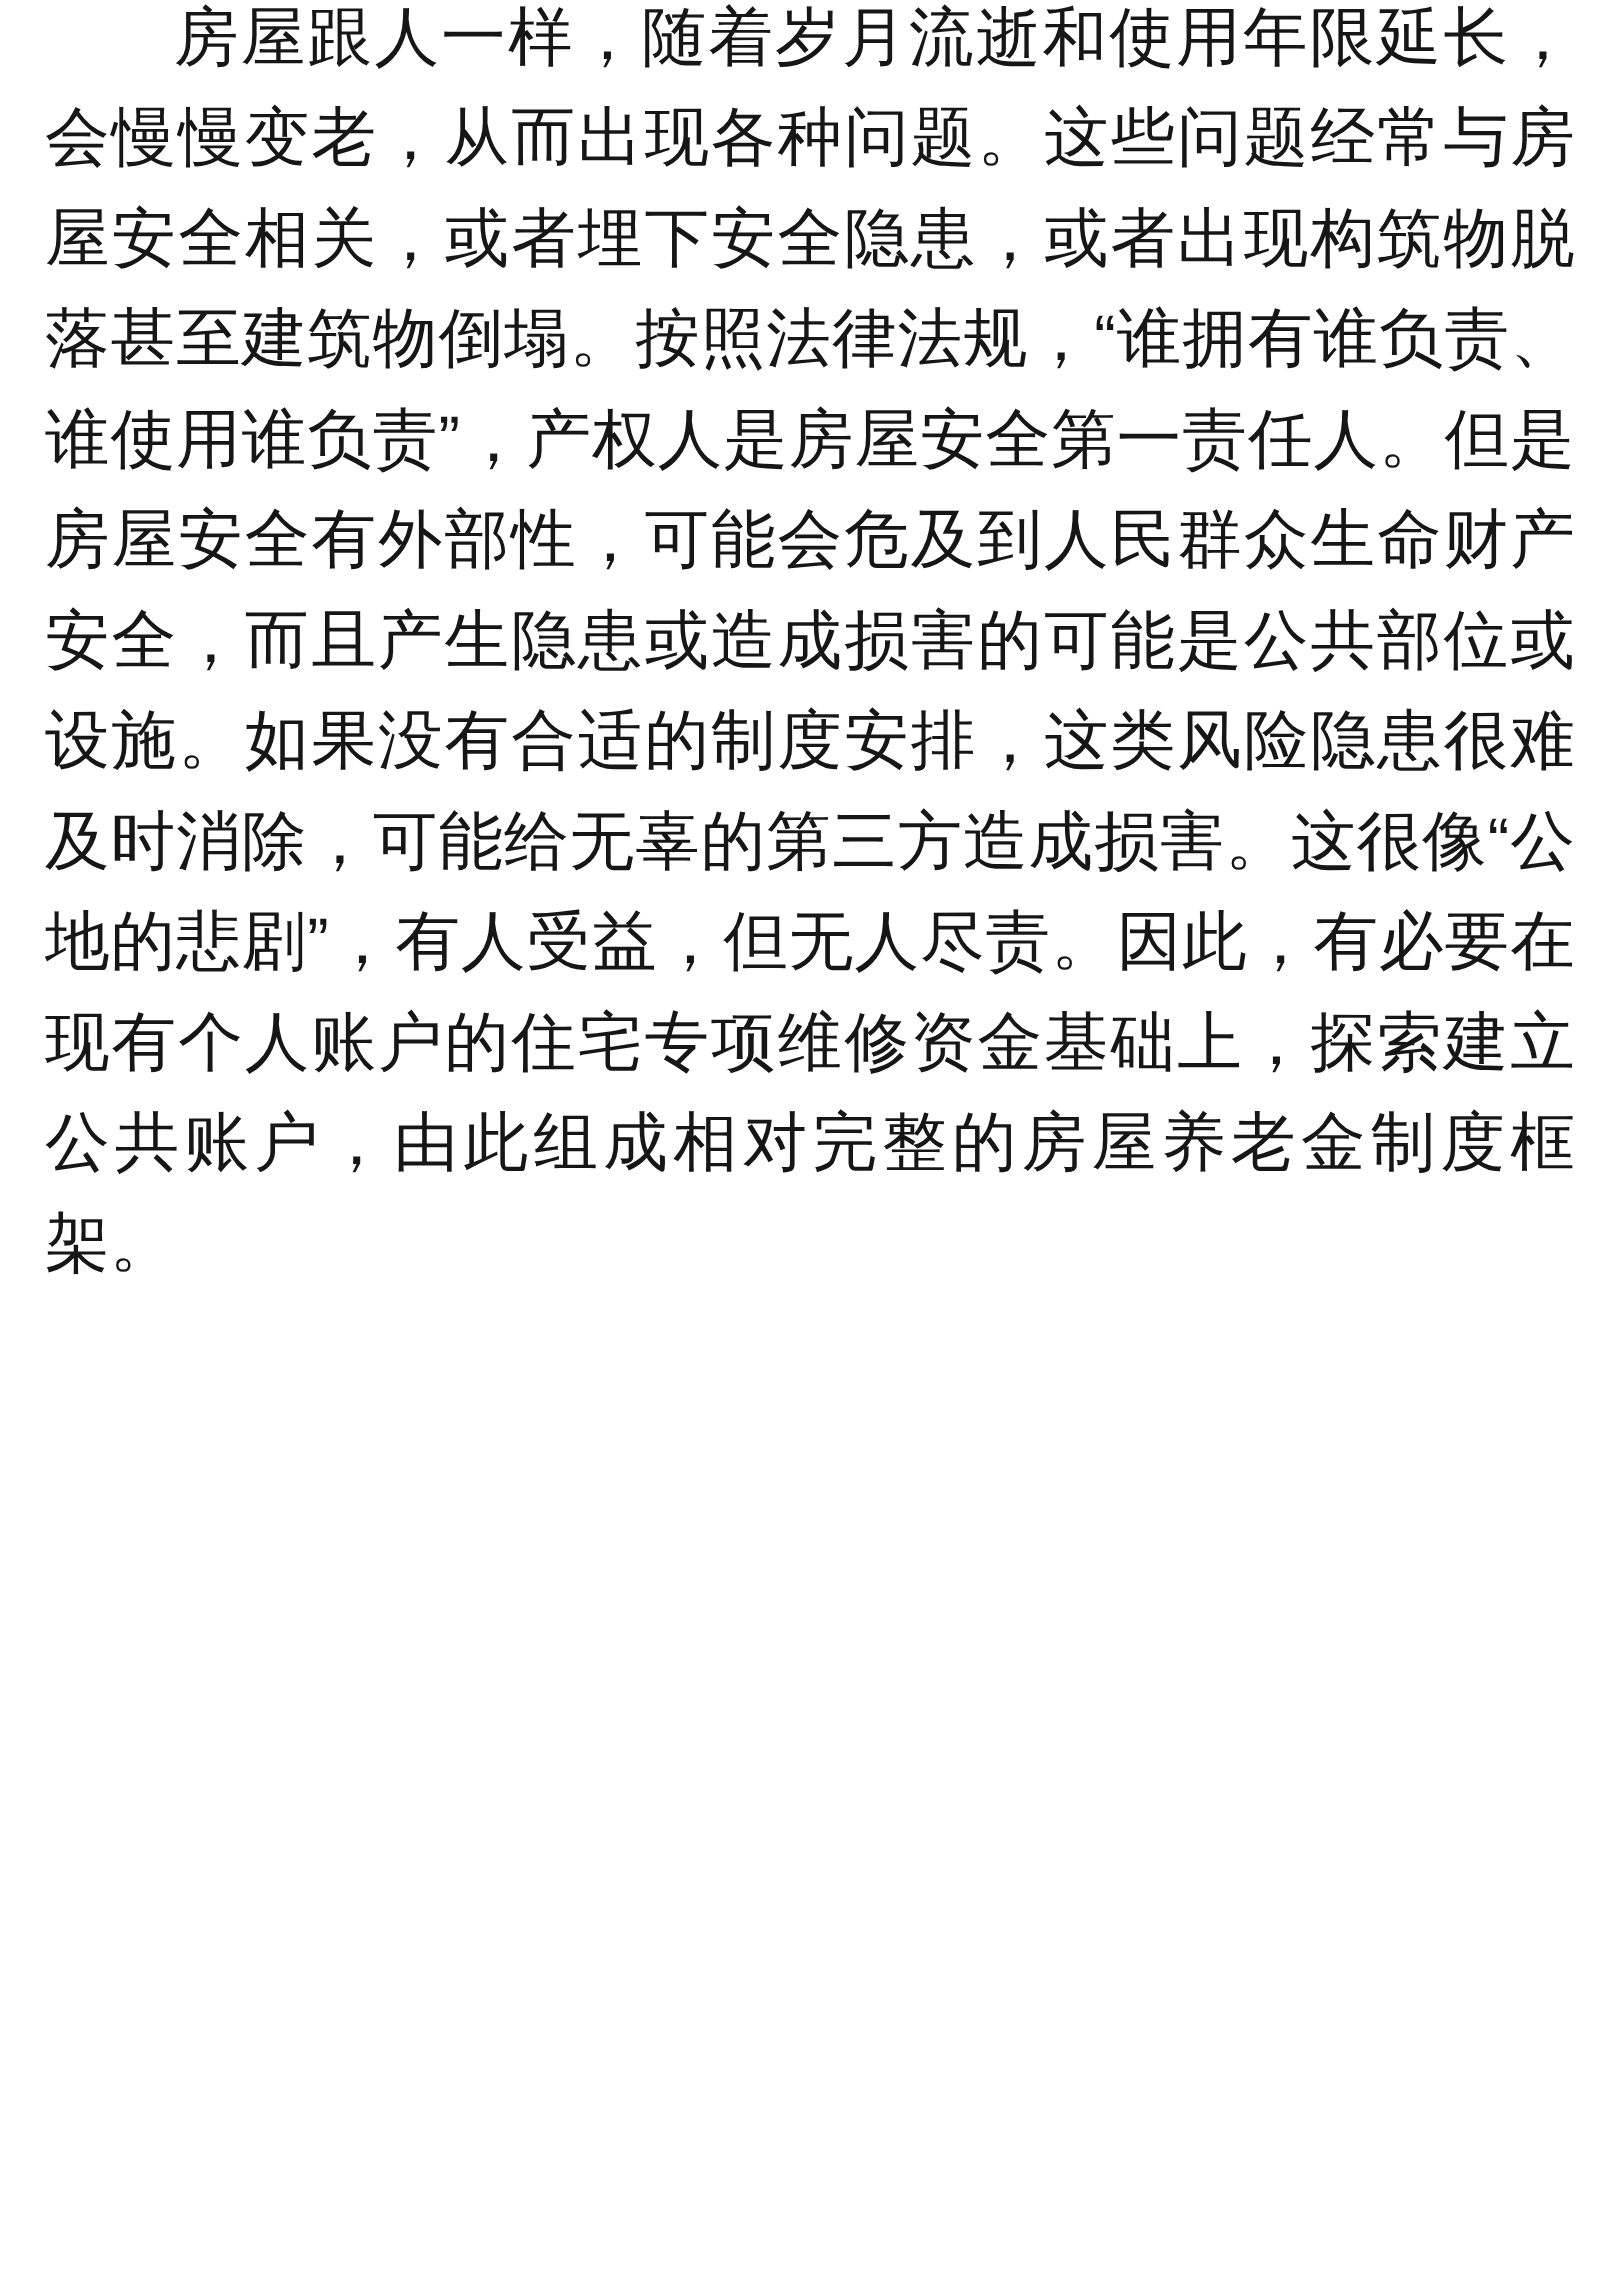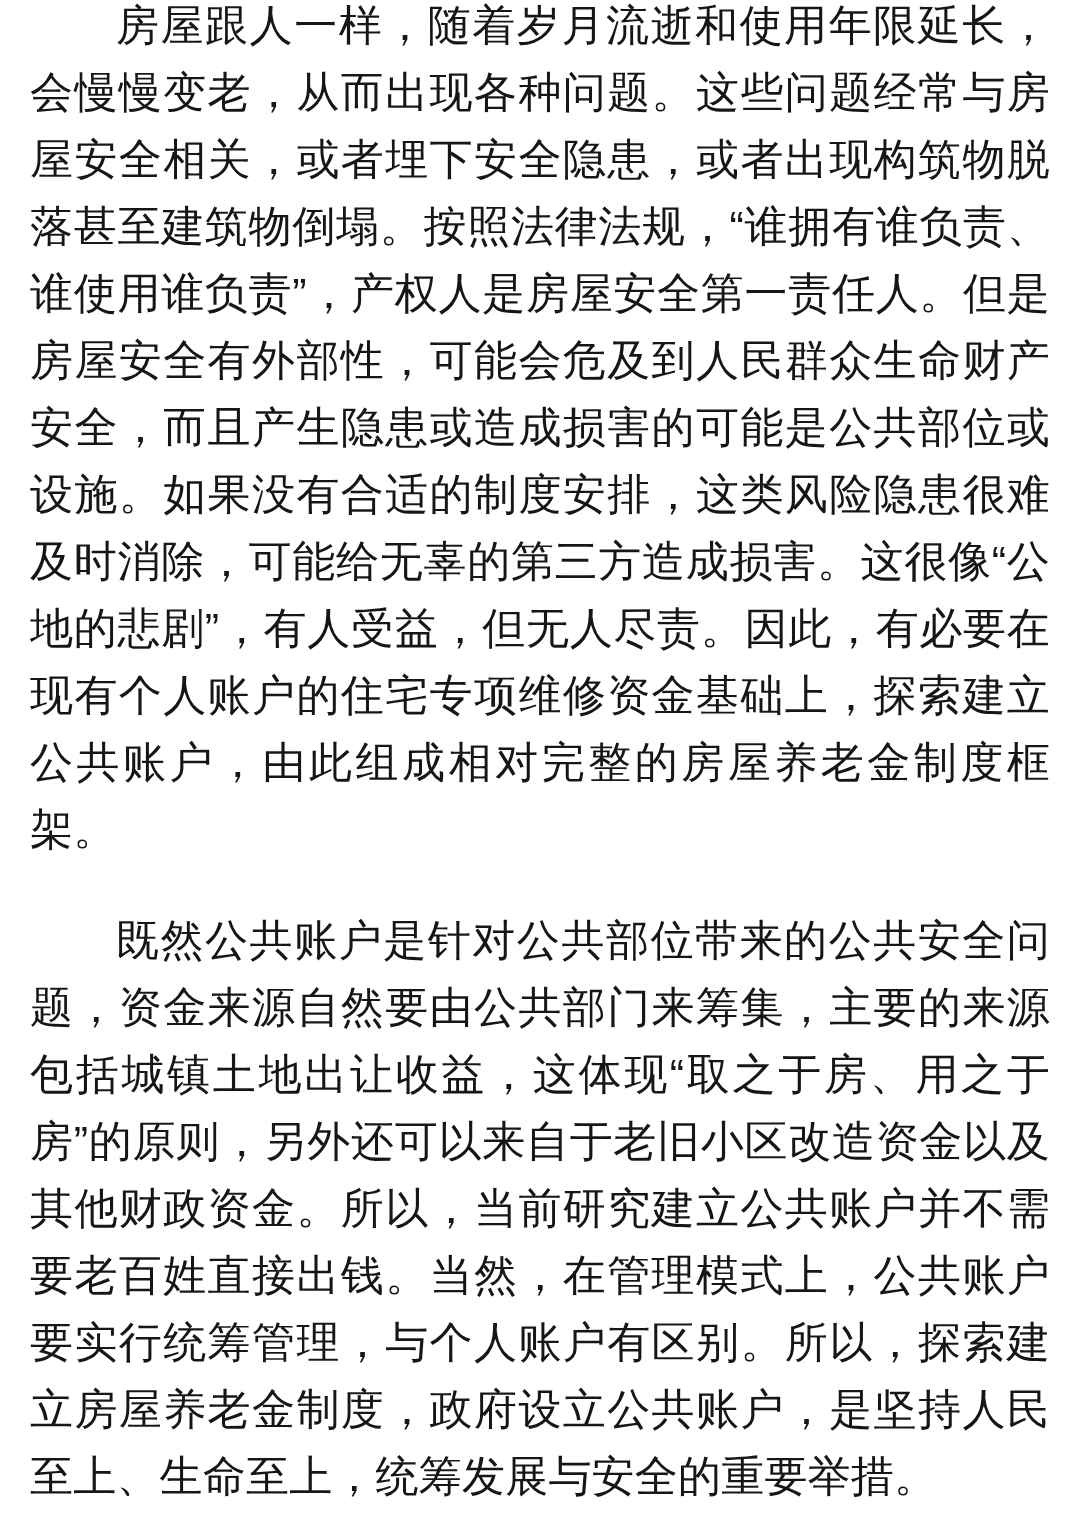--- a/index.html
+++ b/index.html
@@ -32,14 +32,13 @@
   }
   .article p:last-child {
     margin-bottom: 0;
   }
 </style>
 </head>
 <body style="background: rgb(255, 255, 255);">
 
 <main class="article" style="color: rgb(22, 22, 22);">
   <p>房屋跟人一样，随着岁月流逝和使用年限延长，会慢慢变老，从而出现各种问题。这些问题经常与房屋安全相关，或者埋下安全隐患，或者出现构筑物脱落甚至建筑物倒塌。按照法律法规，“谁拥有谁负责、谁使用谁负责”，产权人是房屋安全第一责任人。但是房屋安全有外部性，可能会危及到人民群众生命财产安全，而且产生隐患或造成损害的可能是公共部位或设施。如果没有合适的制度安排，这类风险隐患很难及时消除，可能给无辜的第三方造成损害。这很像“公地的悲剧”，有人受益，但无人尽责。因此，有必要在现有个人账户的住宅专项维修资金基础上，探索建立公共账户，由此组成相对完整的房屋养老金制度框架。</p>
-  <p>既然公共账户是针对公共部位带来的公共安全问题，资金来源自然要由公共部门来筹集，主要的来源包括城镇土地出让收益，这体现“取之于房、用之于房”的原则，另外还可以来自于老旧小区改造资金以及其他财政资金。所以，当前研究建立公共账户并不需要老百姓直接出钱。当然，在管理模式上，公共账户要实行统筹管理，与个人账户有区别。所以，探索建立房屋养老金制度，政府设立公共账户，是坚持人民至上、生命至上，统筹发展与安全的重要举措。</p>
 </main>
 
 </body></html>

